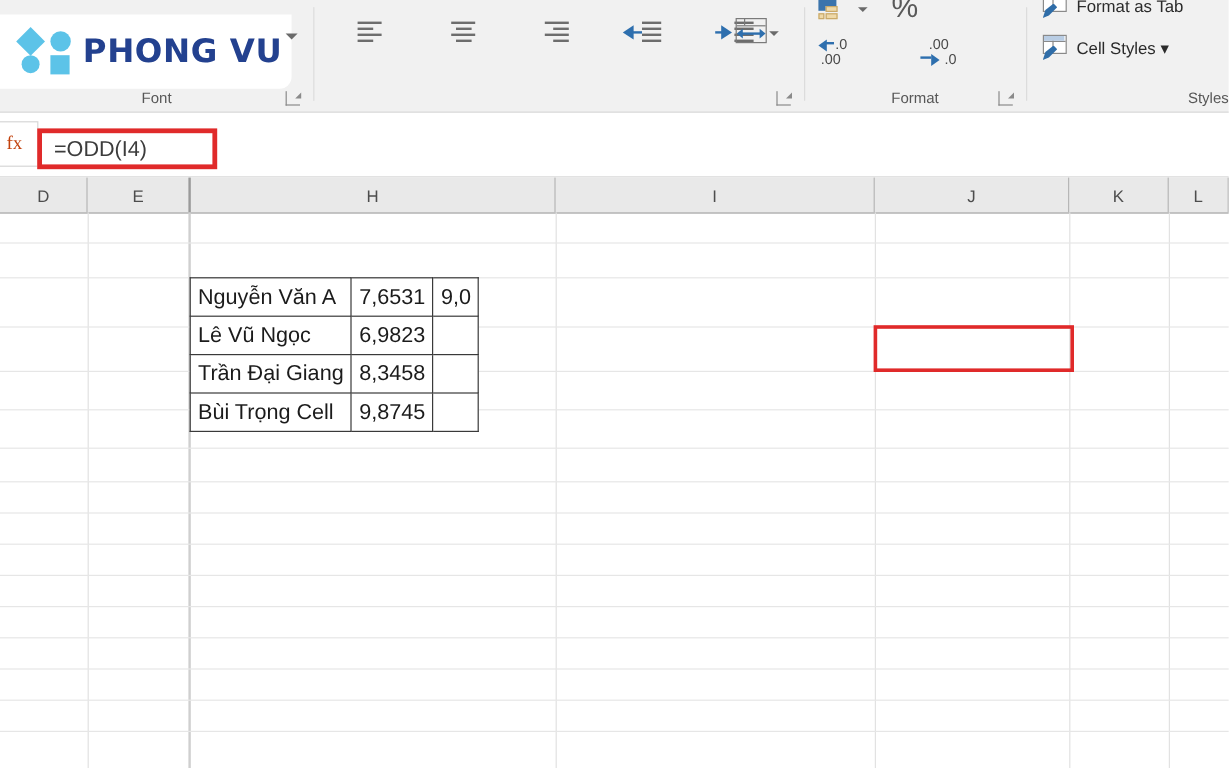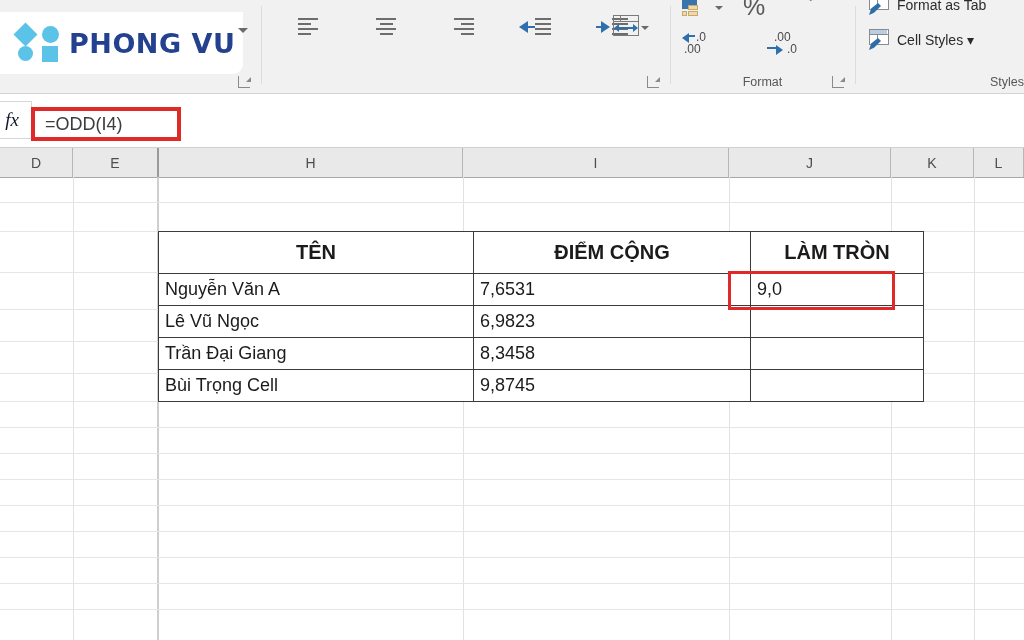--- a/index.html
+++ b/index.html
@@ -123,22 +123,22 @@
   .fbar {
     position: absolute; left: 0; top: 94px; width: 1024px; height: 53px;
     background: #ffffff; border-bottom: 1px solid #d0d0d0;
   }
   .fx-btn {
     position: absolute; left: -8px; top: 7px; width: 38px; height: 36px;
     border: 1px solid #d6d6d6; background: #ffffff;
     display: flex; align-items: center; justify-content: center;
   }
   .fx-btn span {
-    font-family: "Liberation Serif", serif; font-style: italic;
-    font-size: 19px; color: #0f172a;
+    font-family: "Liberation Serif", serif; 
+    font-size: 16px; color: #c2410c;
   }
   .fbar-red {
     position: absolute; left: 31px; top: 107px; width: 150px; height: 34px;
     border: 4px solid #e02a2a; background: #ffffff; box-sizing: border-box;
   }
   .fbar-text {
     position: absolute; left: 45px; top: 114px;
     font-family: "Liberation Sans", sans-serif;
     font-size: 18px; color: #3c3c3c;
   }
@@ -185,20 +185,21 @@
 
 <div id="app">
 
   <div class="ribbon">
 
     <div class="grp-sep" style="left:261px;"></div>
     <div class="grp-sep" style="left:670px;"></div>
     <div class="grp-sep" style="left:855px;"></div>
 
     <div class="grp" style="left:0px; width:261px;">
+      <div class="grp-label">Font</div>
       <div class="launcher" style="right:11px;"></div>
     </div>
 
     <div class="grp" style="left:261px; width:409px;">
 
       <div class="align-icon" style="left:34px; top:16px;">
         <i style="top:2px;  width:20px;"></i>
           <i style="top:7px;  width:13px;"></i>
         <i style="top:12px; width:20px;"></i>
           <i style="top:17px; width:13px;"></i>
@@ -343,25 +344,20 @@
     <div class="gridline-h" style="top:305px;"></div>
     <div class="gridline-h" style="top:331px;"></div>
     <div class="gridline-h" style="top:357px;"></div>
     <div class="gridline-h" style="top:383px;"></div>
     <div class="gridline-h" style="top:409px;"></div>
     <div class="gridline-h" style="top:435px;"></div>
     <div class="gridline-h" style="top:461px;"></div>
 
     <table class="xtable" style="left:158px; top:83px;">
       <tbody>
-        <tr>
-          <td class="hdr" style="width:302px;">TÊN</td>
-          <td class="hdr" style="width:264px;">ĐIỂM CỘNG</td>
-          <td class="hdr" style="width:160px;">LÀM TRÒN</td>
-        </tr>
         <tr>
           <td class="nm">Nguyễn Văn A</td>
           <td class="num">7,6531</td>
           <td class="num">9,0</td>
         </tr>
         <tr>
           <td class="nm">Lê Vũ Ngọc</td>
           <td class="num">6,9823</td>
           <td class="num blank"></td>
         </tr>

